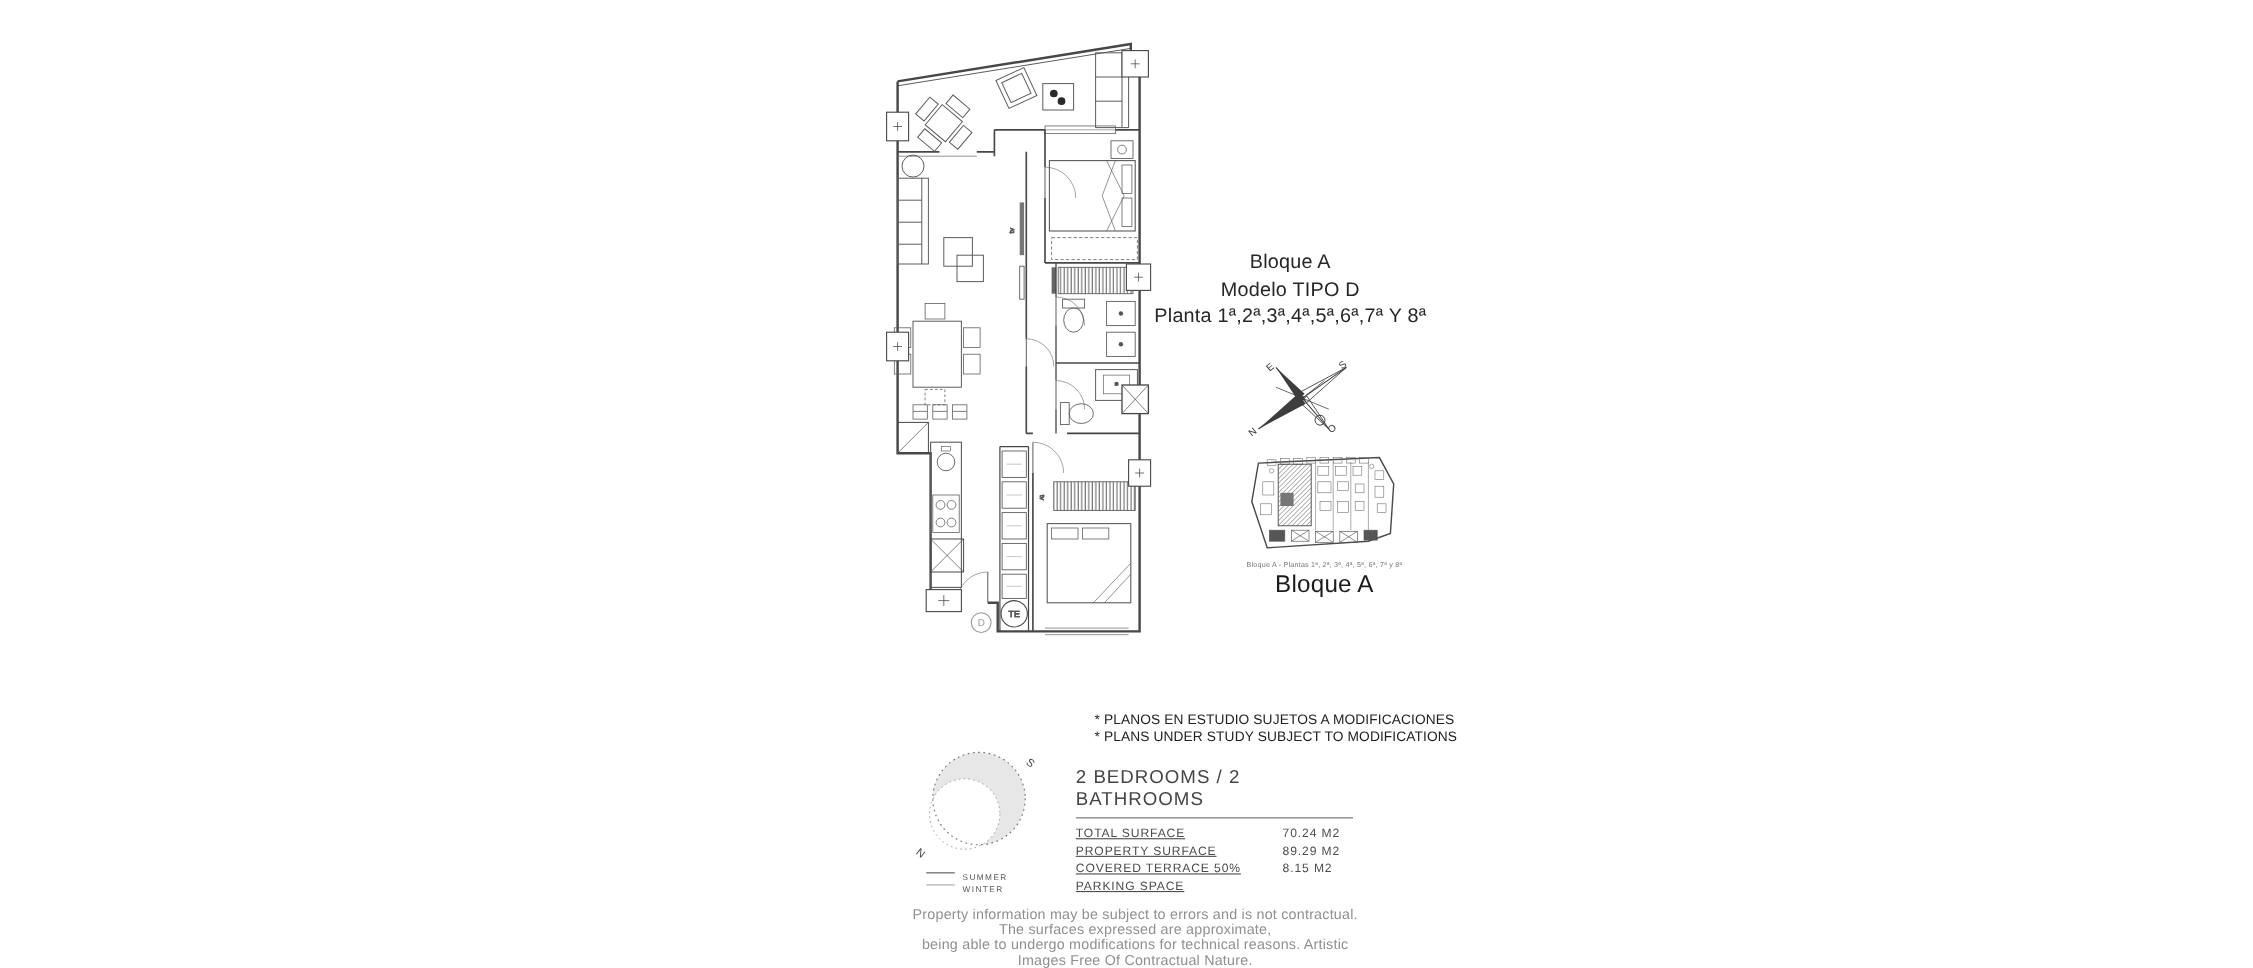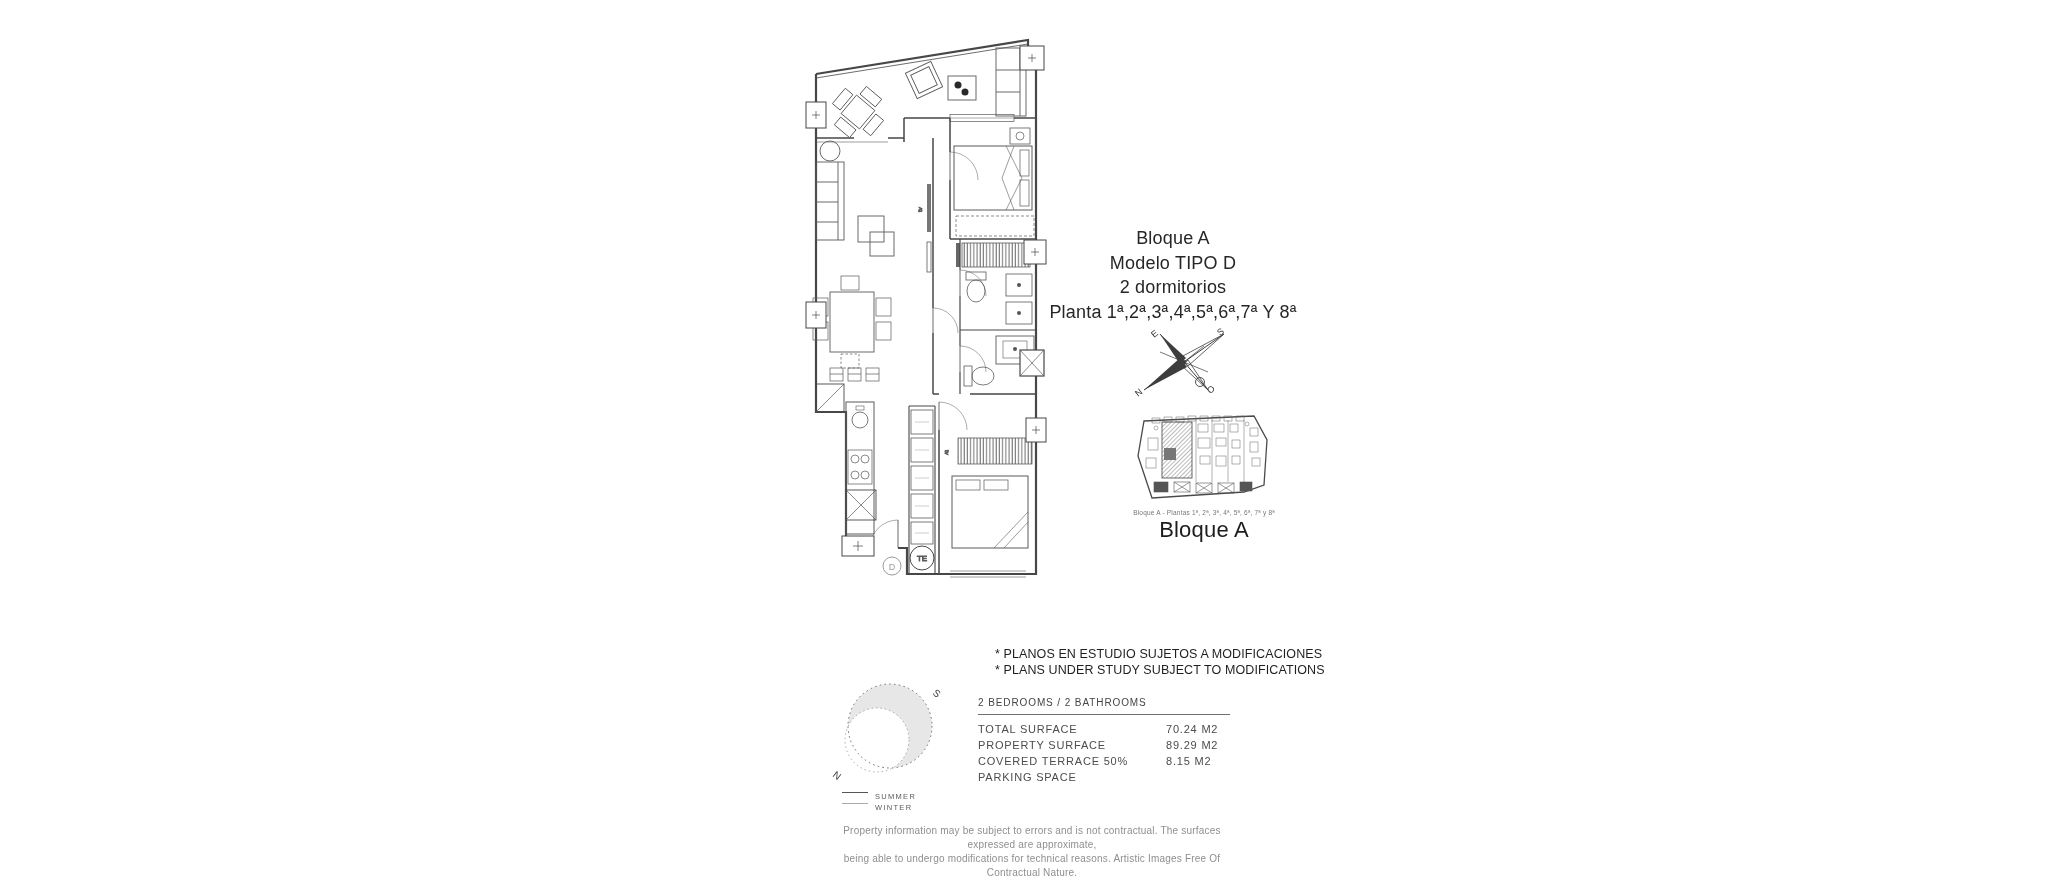--- a/index.html
+++ b/index.html
@@ -13,44 +13,44 @@
   
   .title-block { left:1023px; top:226px; width:300px; text-align:center;
     font-size:18px; line-height:24.5px; color:#262626; letter-spacing:0.2px; }
 
   
   .disclaimer { left:995px; top:647px; font-size:12.5px; line-height:15.5px;
     color:#1f1f1f; letter-spacing:0.1px; white-space:nowrap; }
 
   
   .surface-table { left:978px; top:697px; width:252px; color:#4c4c4c; }
-  .surface-table .hdr { font-size:10px; letter-spacing:0.9px; color:#454545;
+  .surface-table .hdr { font-size:17px; letter-spacing:0.9px; color:#454545;
     padding-bottom:6px; border-bottom:1.5px solid #6f6f6f; }
   .surface-table .row { position:relative; height:16px; line-height:16px;
-    font-size:11px; letter-spacing:0.8px; }
+    font-size:11px; letter-spacing:0.8px;text-decoration:underline; }
   .surface-table .rows { margin-top:6px; }
   .surface-table .val { position:absolute; left:188px; top:0; }
 
   
   .sun-block { left:824px; top:680px; width:140px; }
   .sun-legend { margin-top:4px; padding-left:18px; }
   .sun-legend .lrow { display:flex; align-items:flex-start; height:11px;
     font-size:7.5px; letter-spacing:1.3px; color:#5a5a5a; }
   .sun-legend .line { width:26px; margin-right:7px; }
   .sun-legend .line.summer { border-top:1.8px solid #555; }
   .sun-legend .line.winter { border-top:1px solid #aaa; }
 
   
   .siteplan-block { left:1104px; top:408px; width:200px; text-align:center; }
   .siteplan-caption-small { font-size:6.5px; color:#777; letter-spacing:0.2px; margin-top:1px; }
   .siteplan-caption { font-size:22px; color:#1c1c1c; margin-top:1px; letter-spacing:0.2px; }
 
   
   .footer { left:822px; top:824px; width:420px; text-align:center;
-    font-size:10px; line-height:14px; color:#8f8f8f; letter-spacing:0.2px; }
+    font-size:13px; line-height:14px; color:#8f8f8f; letter-spacing:0.2px; }
 
   svg text { font-family:"Liberation Sans", sans-serif; }
 </style>
 </head>
 <body>
 
 <div class="page">
 
   <svg class="abs" style="left:800px; top:34px;" width="252" height="548" viewBox="0 0 252 548">
     <defs>
@@ -265,21 +265,20 @@
 
     <g>
       <circle cx="92" cy="532" r="9" fill="none" stroke="#9a9a9a" stroke-width="1"></circle>
       <text x="92" y="535.5" font-size="9" fill="#9a9a9a" text-anchor="middle">D</text>
     </g>
   </svg>
 
   <div class="abs title-block">
     <div>Bloque A</div>
     <div>Modelo TIPO D</div>
-    <div>2 dormitorios</div>
     <div>Planta 1ª,2ª,3ª,4ª,5ª,6ª,7ª Y 8ª</div>
   </div>
 
   <svg class="abs" style="left:1134px; top:324px;" width="100" height="76" viewBox="0 0 100 76">
     <g stroke="#3d3d3d" fill="none">
       <line x1="10" y1="66" x2="90" y2="10" stroke-width="1"></line>
       <line x1="26" y1="10" x2="74" y2="66" stroke-width="1"></line>
       <line x1="30" y1="54" x2="70" y2="22" stroke-width="0.7"></line>
       <line x1="26" y1="28" x2="74" y2="48" stroke-width="0.7"></line>
       <polygon points="10,66 46,34 53,43" fill="#3d3d3d" stroke="none"></polygon>

